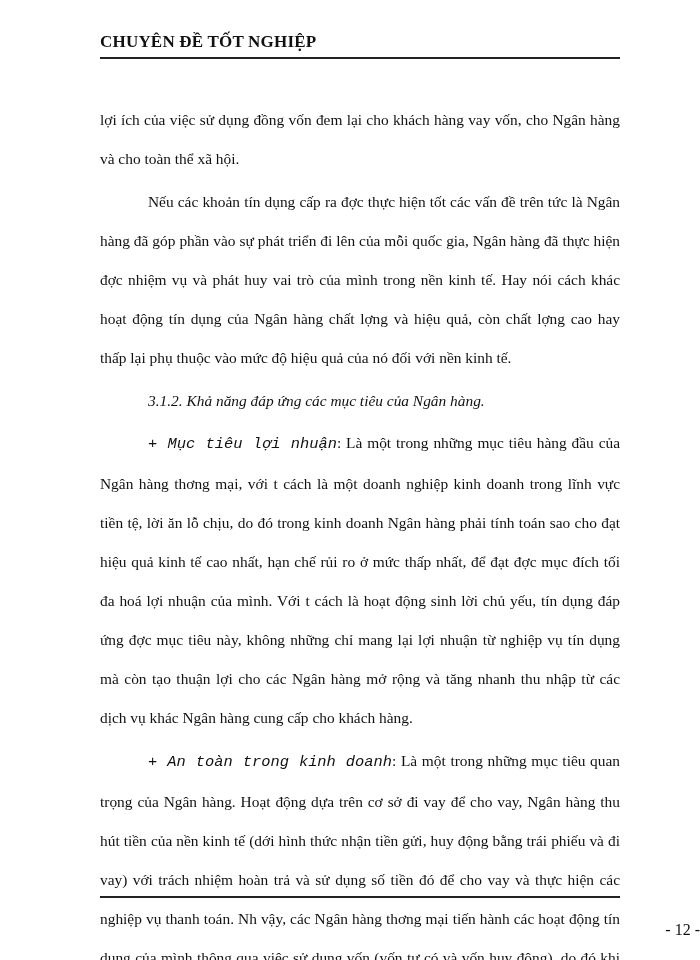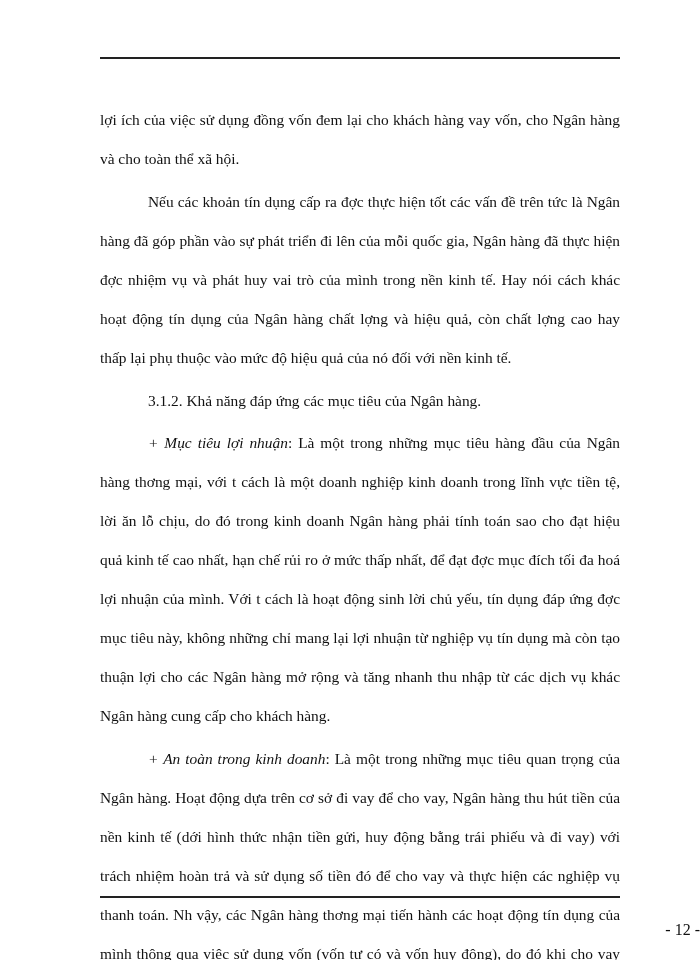--- a/index.html
+++ b/index.html
@@ -8,28 +8,29 @@
   .header { position: absolute; left: 100px; top: 30px; width: 520px; height: 28px; }
   .header-title { position: absolute; left: 0; top: 2px; font-weight: bold; font-size: 17px; letter-spacing: 0.2px; }
   .header-author { position: absolute; right: 8px; top: 1px; font-style: italic; font-size: 17px; font-weight: bold; word-spacing: 10px; }
   .rule { position: absolute; left: 100px; width: 520px; height: 2px; background: #222; }
   .rule.top { top: 57px; }
   .rule.bottom { top: 896px; }
   .body { position: absolute; left: 100px; top: 100px; width: 520px; font-size: 15.4px; line-height: 39px; }
   .body p { margin: 0; text-align: justify; }
   .indent { text-indent: 48px; }
   .gap { margin-top: 4px !important; }
-  .heading { padding-left: 48px; margin: 4px 0 3px 0 !important; }
-  .lead { font-style: italic; }
+  .heading { font-style: italic; padding-left: 48px; margin: 4px 0 3px 0 !important; }
+  .lead { font-style: italic; font-family: Liberation Mono, monospace; }
   .page-num { position: absolute; left: 0; width: 700px; top: 921px; text-align: right; font-size: 16px; }
 </style>
 </head>
 <body>
 
 <div class="header">
+  <span class="header-title">CHUYÊN ĐỀ TỐT NGHIỆP</span>
 </div>
 <div class="rule top"></div>
 
 <div class="body">
   <p>lợi ích của việc sử dụng đồng vốn đem lại cho khách hàng vay vốn, cho Ngân hàng và cho toàn thể xã hội.</p>
   <p class="indent gap">Nếu các khoản tín dụng cấp ra đợc   thực hiện tốt các vấn đề trên tức là Ngân hàng đã góp phần vào sự phát triển đi lên của mỗi quốc gia, Ngân hàng đã thực hiện đợc   nhiệm vụ và phát huy vai trò của mình trong nền kinh tế. Hay nói cách khác hoạt động tín dụng của Ngân hàng chất lợng   và hiệu quả, còn chất lợng   cao hay thấp lại phụ thuộc vào mức độ hiệu quả của nó đối với nền kinh tế.</p>
   <p class="heading">3.1.2. Khả năng đáp ứng các mục tiêu của Ngân hàng.</p>
   <p class="indent"><span class="lead">+ Mục tiêu lợi nhuận</span><span>: Là một trong những mục tiêu hàng đầu của Ngân hàng thơng   mại, với t   cách là một doanh nghiệp kinh doanh trong lĩnh vực tiền tệ, lời ăn lỗ chịu, do đó trong kinh doanh Ngân hàng phải tính toán sao cho đạt hiệu quả kinh tế cao nhất, hạn chế rủi ro ở mức thấp nhất, để đạt đợc mục đích tối đa hoá lợi nhuận của mình. Với t   cách là hoạt động sinh lời chủ yếu, tín dụng đáp ứng đợc   mục tiêu này, không những chỉ mang lại lợi nhuận từ nghiệp vụ tín dụng mà còn tạo thuận lợi cho các Ngân hàng mở rộng và tăng nhanh thu nhập từ các dịch vụ khác Ngân hàng cung cấp cho khách hàng.</span></p>
   <p class="indent gap"><span class="lead">+ An toàn trong kinh doanh</span><span>: Là một trong những mục tiêu quan trọng của Ngân hàng. Hoạt động dựa trên cơ sở đi vay để cho vay, Ngân hàng thu hút tiền của nền kinh tế (dới   hình thức nhận tiền gửi, huy động bằng trái phiếu và đi vay) với trách nhiệm hoàn trả và sử dụng số tiền đó để cho vay và thực hiện các nghiệp vụ thanh toán. Nh   vậy, các Ngân hàng thơng   mại tiến hành các hoạt động tín dụng của mình thông qua việc sử dụng vốn (vốn tự có và vốn huy động), do đó khi cho vay Ngân hàng hết sức thận trọng để làm sao tiền ra đi rồi tiền lại quay trở lại với lợng   lớn hơn, còn nếu Ngân hàng không thu đợc   nợ thì họ không những bị mất vốn tự có mà còn có nguy cơ không trả đợc   số tiền đã huy động của khách hàng. Vì vậy, yêu cầu đặt ra nhằm đảm bảo hoạt động bình thờng   đối Ngân hàng thơng   mại là phải thờng   xuyên thu hồi đợc   các khoản cho vay, để duy trì hoàn trả các khoản vay từ nền kinh tế và bảo toàn vốn tự có của mình. Tức là phải bảo đảm về mặt quyền lợi của khách hàng và của chính bản thân Ngân hàng. Đó chính là sự an toàn trong</span></p>
 </div>

